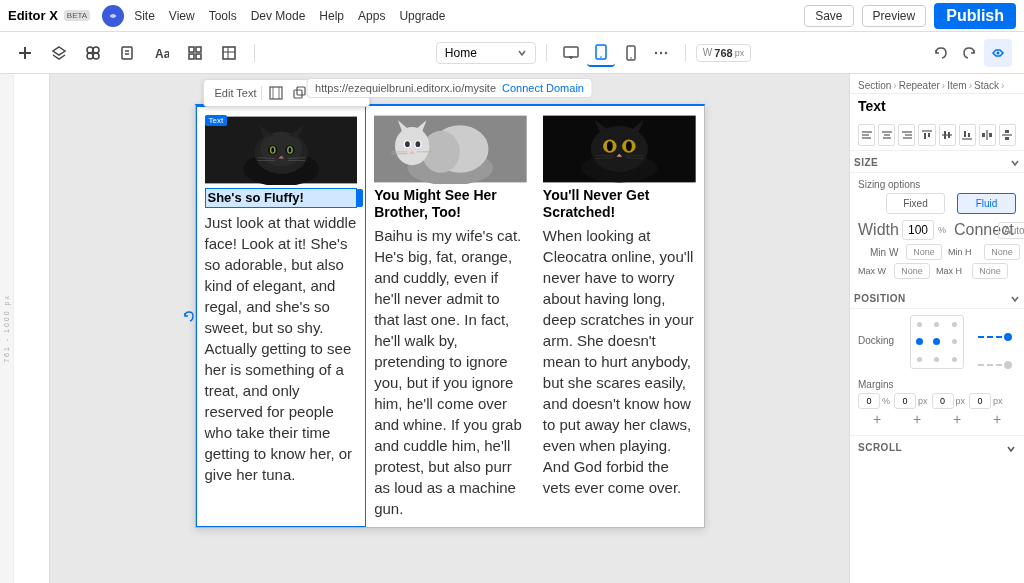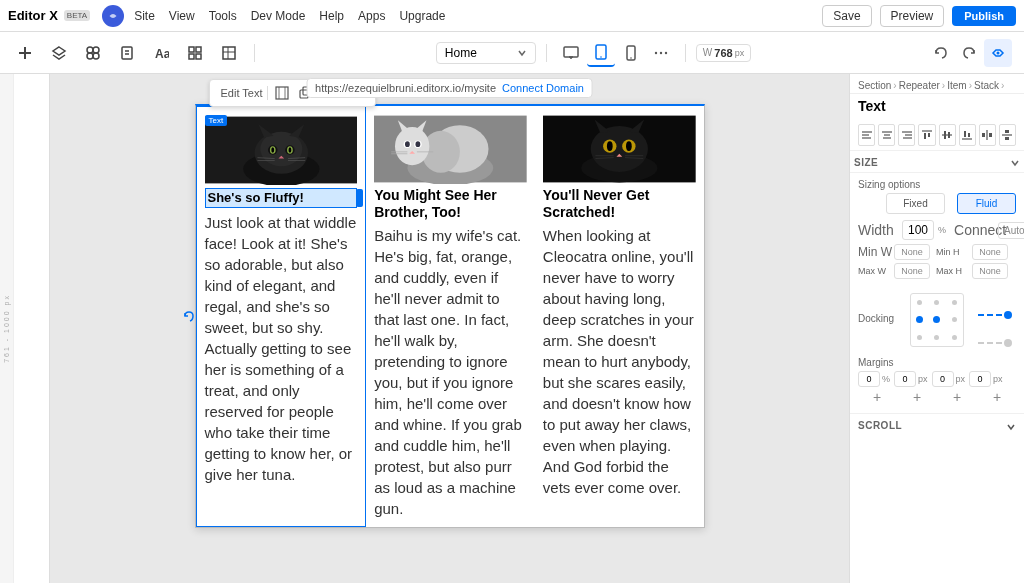--- a/index.html
+++ b/index.html
@@ -17,21 +17,21 @@
       padding: 1px 3px; color: #555; margin-right: 8px;
     }
     .site-icon { width: 22px; height: 22px; border-radius: 50%; background: #3b5bdb; margin-right: 2px; display:flex;align-items:center;justify-content:center; }
     .site-icon svg { width:14px;height:14px; }
     .nav-items { display: flex; gap: 14px; align-items: center; margin-left: 4px; }
     .nav-item { font-size: 12px; color: #333; cursor: pointer; padding: 2px 0; }
 
     .top-bar-right { margin-left: auto; display: flex; align-items: center; gap: 8px; }
     .btn-save { font-size: 12px; color: #333; background: none; border: 1px solid #ccc; border-radius: 4px; padding: 3px 10px; cursor: pointer; }
     .btn-preview { font-size: 12px; color: #333; background: none; border: 1px solid #ccc; border-radius: 4px; padding: 3px 10px; cursor: pointer; }
-    .btn-publish { font-size: 11px; color: #fff; background: #0070f3; border: none; border-radius: 4px; padding: 4px 12px; cursor: pointer; font-weight: 600; }
+    .btn-publish { font-size: 16px; color: #fff; background: #0070f3; border: none; border-radius: 4px; padding: 4px 12px; cursor: pointer; font-weight: 600; }
 
     
     .toolbar {
       display: flex; align-items: center; height: 42px;
       background: #fff; border-bottom: 1px solid #ddd;
       padding: 0 12px; gap: 8px;
     }
     .toolbar-icon { width: 26px; height: 26px; display:flex;align-items:center;justify-content:center; cursor:pointer; color:#444; border-radius:4px; }
     .toolbar-sep { width:1px; height:18px; background:#ddd; margin: 0 4px; }
     .toolbar-center { margin: 0 auto; display:flex;align-items:center;gap:6px; }
@@ -83,21 +83,21 @@
     .card { flex:1; padding:8px; position:relative; }
 
     
     .card-selected { border: 1.5px solid #0070f3; }
     .text-label-badge {
       position:absolute;top:8px;left:8px;
       background:#0070f3;color:#fff;font-size:8px;padding:1px 4px;border-radius:2px;z-index:5;
     }
 
     .edit-text-toolbar {
-      position:absolute; top:-28px; left:12px;
+      position:absolute; top:-28px; left:6px;
       background:#fff; border:1px solid #ddd; border-radius:4px;
       display:flex;align-items:center;gap:4px;padding:3px 11px;
       font-size:11px;box-shadow:0 2px 4px rgba(0,0,0,0.15);white-space:nowrap;z-index:20;
     }
     .edit-text-toolbar span { cursor:pointer;color:#555; }
     .edit-toolbar-icon { width:20px;height:20px;display:flex;align-items:center;justify-content:center;cursor:pointer;color:#555; }
 
     .card-title { font-size:14px; font-weight:700; color:#000; margin-bottom:4px; line-height:1.2; }
     .card-title.selected { background:#d0e8ff; border:1.5px solid #0070f3; padding:1px 2px; }
     .card-body { font-size:15px; color:#333; line-height:1.4; }
@@ -129,21 +129,21 @@
 
     .label-text { font-size:10px;color:#666;margin-bottom:3px; }
     .btn-group { display:flex;gap:12px;padding-left:28px; }
     .option-btn {
       flex:1;border:1px solid #ddd;border-radius:3px;padding:4px 2px;
       text-align:center;font-size:10px;cursor:pointer;color:#555;
     }
     .option-btn.active { background:#e8f0ff;color:#0070f3;border-color:#0070f3; }
 
     .field-row { display:flex;align-items:center;gap:4px;margin-bottom:4px; }
-    .field-label { font-size:14px;color:#666;min-width:40px; }
+    .field-label { font-size:16px;color:#666;min-width:40px;text-align:right; }
     .field-input {
       border:1px solid #ddd;border-radius:3px;padding:2px 4px;
       font-size:12px;width:36px;text-align:center;
     }
     .field-unit { font-size:9px;color:#888; }
     .field-auto { font-size:10px;color:#888;border:1px solid #ddd;border-radius:3px;padding:2px 5px; }
 
     .four-field-row { display:flex;align-items:center;gap:2px;margin-bottom:2px; }
     .four-field-row .field-input { width:28px; }
 
@@ -542,33 +542,39 @@
 
       <div class="field-row" style="margin-top:6px;">
         <span class="field-label">Width</span>
         <input class="field-input" value="100" style="width: 32px;">
         <span class="field-unit">%</span>
         <span class="field-label" style="margin-left:4px;">Connect</span>
         <span class="field-auto">Auto</span>
       </div>
 
       <div class="four-field-row">
-        <span style="font-size:12px;color:#666;min-width:34px;">Min W</span>
+        <span style="font-size:10px;color:#666;min-width:34px;margin-left:12px;">Min W</span>
         <input class="field-input" style="width: 36px; font-size: 9px; color: rgb(136, 136, 136);" value="None">
         <span style="font-size:9px;color:#666;min-width:34px;margin-left:4px;">Min H</span>
         <input class="field-input" style="width: 36px; font-size: 9px; color: rgb(136, 136, 136);" value="None">
       </div>
       <div class="four-field-row" style="margin-top:3px;">
         <span style="font-size:9px;color:#666;min-width:34px;">Max W</span>
         <input class="field-input" style="width: 36px; font-size: 9px; color: rgb(136, 136, 136);" value="None">
         <span style="font-size:9px;color:#666;min-width:34px;margin-left:4px;">Max H</span>
         <input class="field-input" style="width: 36px; font-size: 9px; color: rgb(136, 136, 136);" value="None">
       </div>
     </div>
 
+    <div class="section-header">
+      <span>POSITION</span>
+      <svg width="10" height="10" viewBox="0 0 10 10">
+          <polyline points="2,3 5,7 8,3" fill="none" stroke="#666" stroke-width="1.5"></polyline>
+        </svg>
+    </div>
 
     <div class="section-content">
 
       <div style="display:flex;align-items:flex-start;gap:8px;">
         <span style="font-size:10px;color:#666;min-width:44px;margin-top:20px;">Docking</span>
         <div style="position:relative;width:60px;height:60px;">
 
           <div style="width:54px;height:54px;border:1px solid #ddd;border-radius:3px;display:grid;grid-template-columns:repeat(3,1fr);grid-template-rows:repeat(3,1fr);">
             <div style="display:flex;align-items:center;justify-content:center;">
                 <div style="width:5px;height:5px;border-radius:50%;background:#ccc;"></div>

